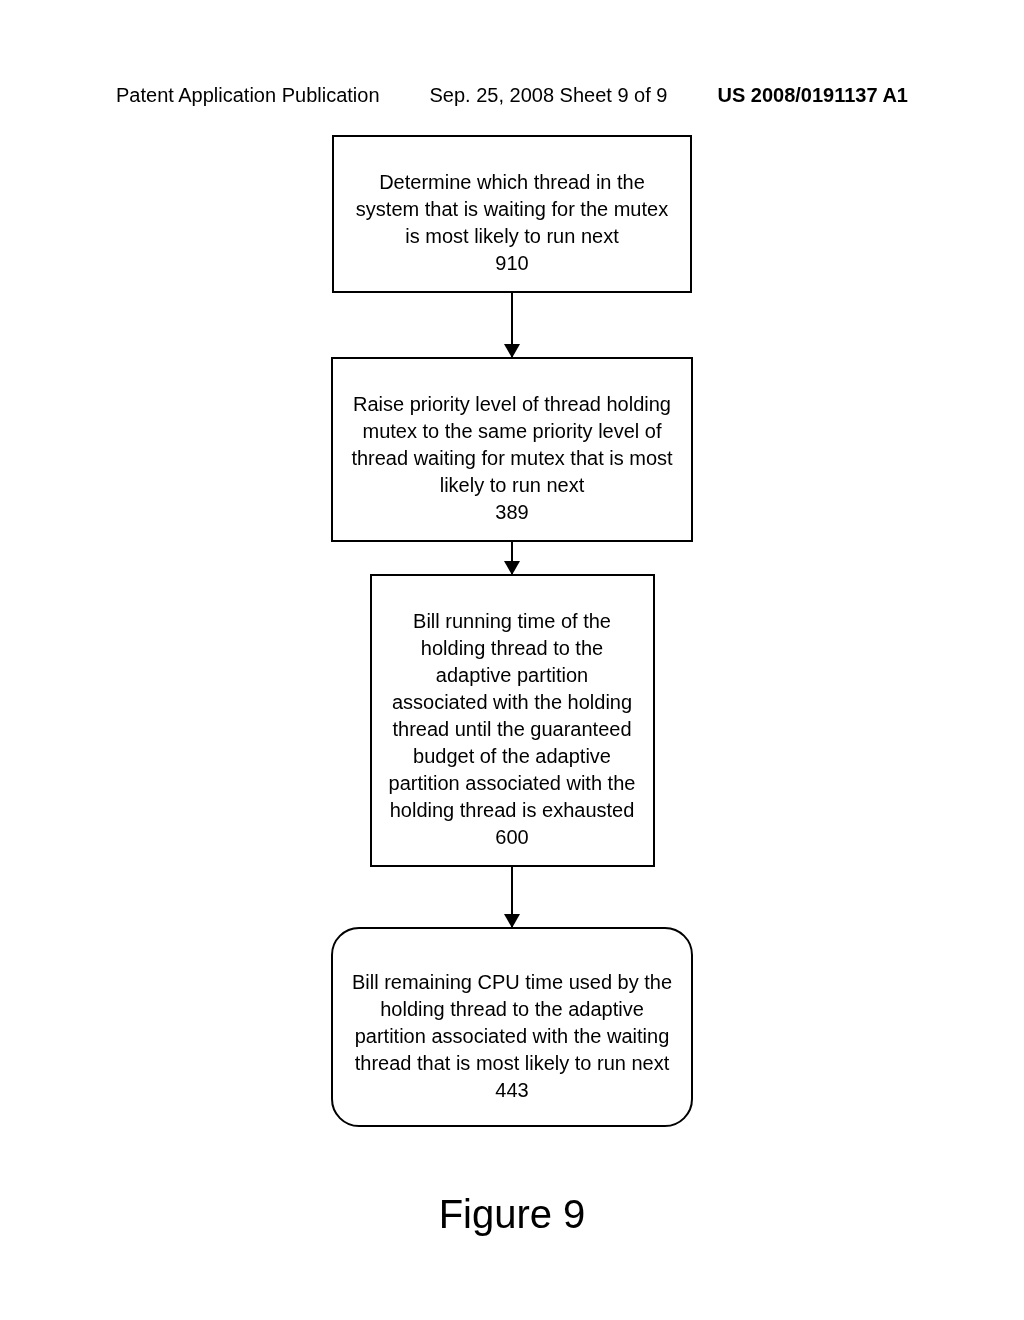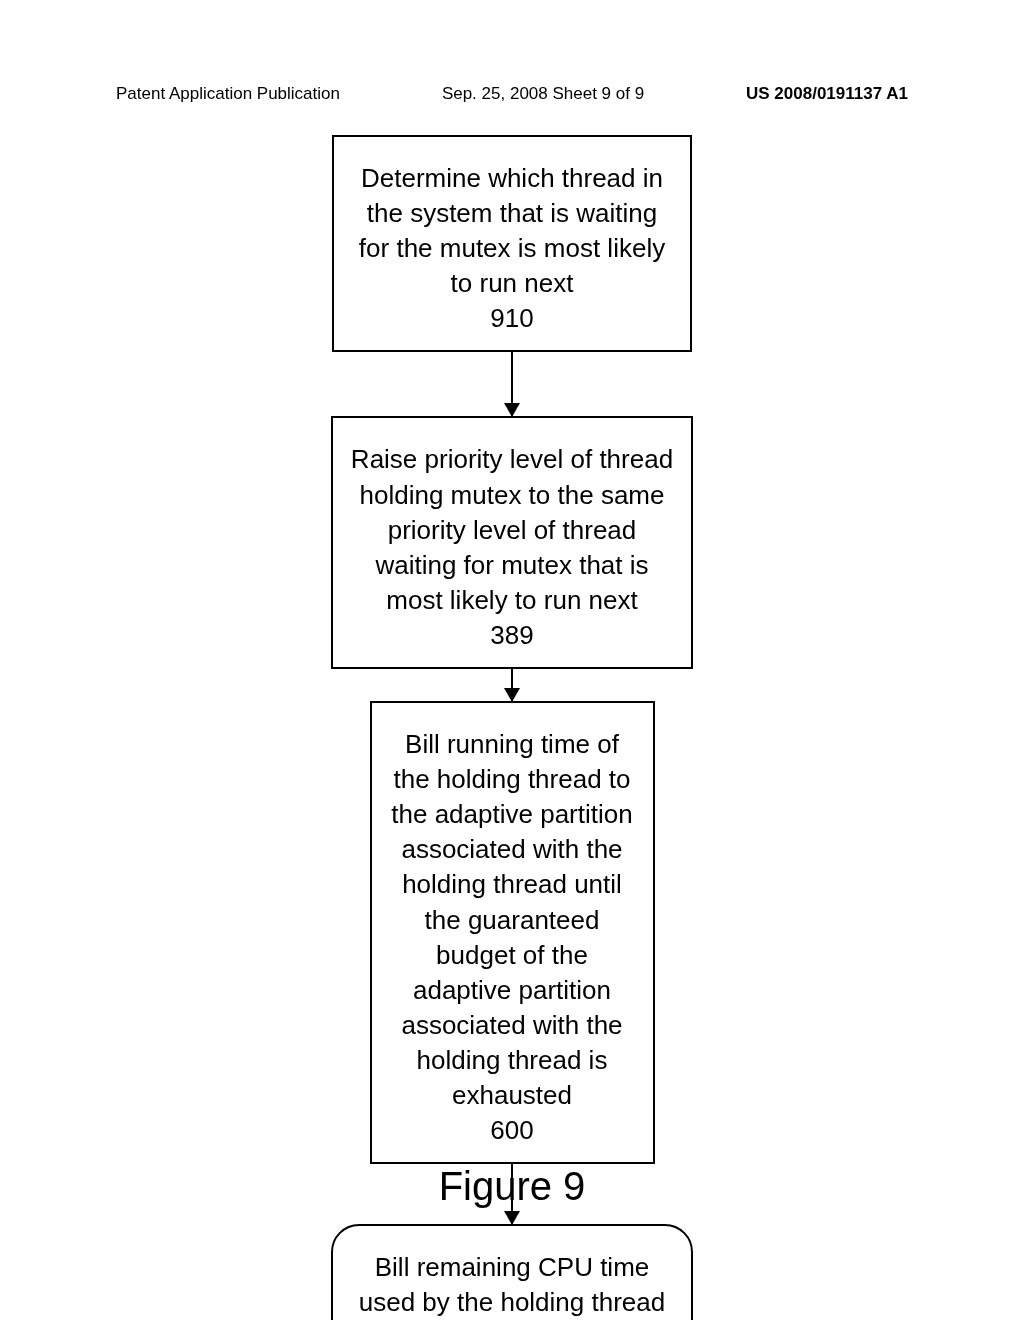--- a/index.html
+++ b/index.html
@@ -11,21 +11,21 @@
     position: relative;
     color: #000;
   }
   .header {
     position: absolute;
     top: 84px;
     left: 116px;
     right: 116px;
     display: flex;
     justify-content: space-between;
-    font-size: 17px;
+    font-size: 20px;
   }
   .header .left {
     font-weight: normal;
   }
   .header .center {
     font-weight: normal;
   }
   .header .right {
     font-weight: bold;
   }
@@ -35,23 +35,23 @@
     left: 0;
     width: 1024px;
     display: flex;
     flex-direction: column;
     align-items: center;
   }
   .box {
     border: 2px solid #000;
     background: #fff;
     text-align: center;
-    font-size: 26px;
+    font-size: 20px;
     line-height: 1.35;
-    padding: 24px 14px 14px 14px;
+    padding: 32px 14px 14px 14px;
     display: flex;
     flex-direction: column;
     justify-content: center;
     align-items: center;
   }
   .box1 { width: 360px; min-height: 150px; }
   .box2 { width: 362px; min-height: 170px; }
   .box3 { width: 285px; min-height: 250px; }
   .box4 { width: 362px; min-height: 200px; border-radius: 28px; }
   .ref { }
@@ -69,21 +69,21 @@
     bottom: -1px;
     left: 50%;
     transform: translateX(-50%);
     width: 0; height: 0;
     border-left: 8px solid transparent;
     border-right: 8px solid transparent;
     border-top: 14px solid #000;
   }
   .figcap {
     position: absolute;
-    top: 1164px;
+    top: 1192px;
     left: 0;
     width: 1024px;
     text-align: center;
     font-size: 40px;
     font-weight: normal;
   }
 </style>
 </head>
 <body>
 

